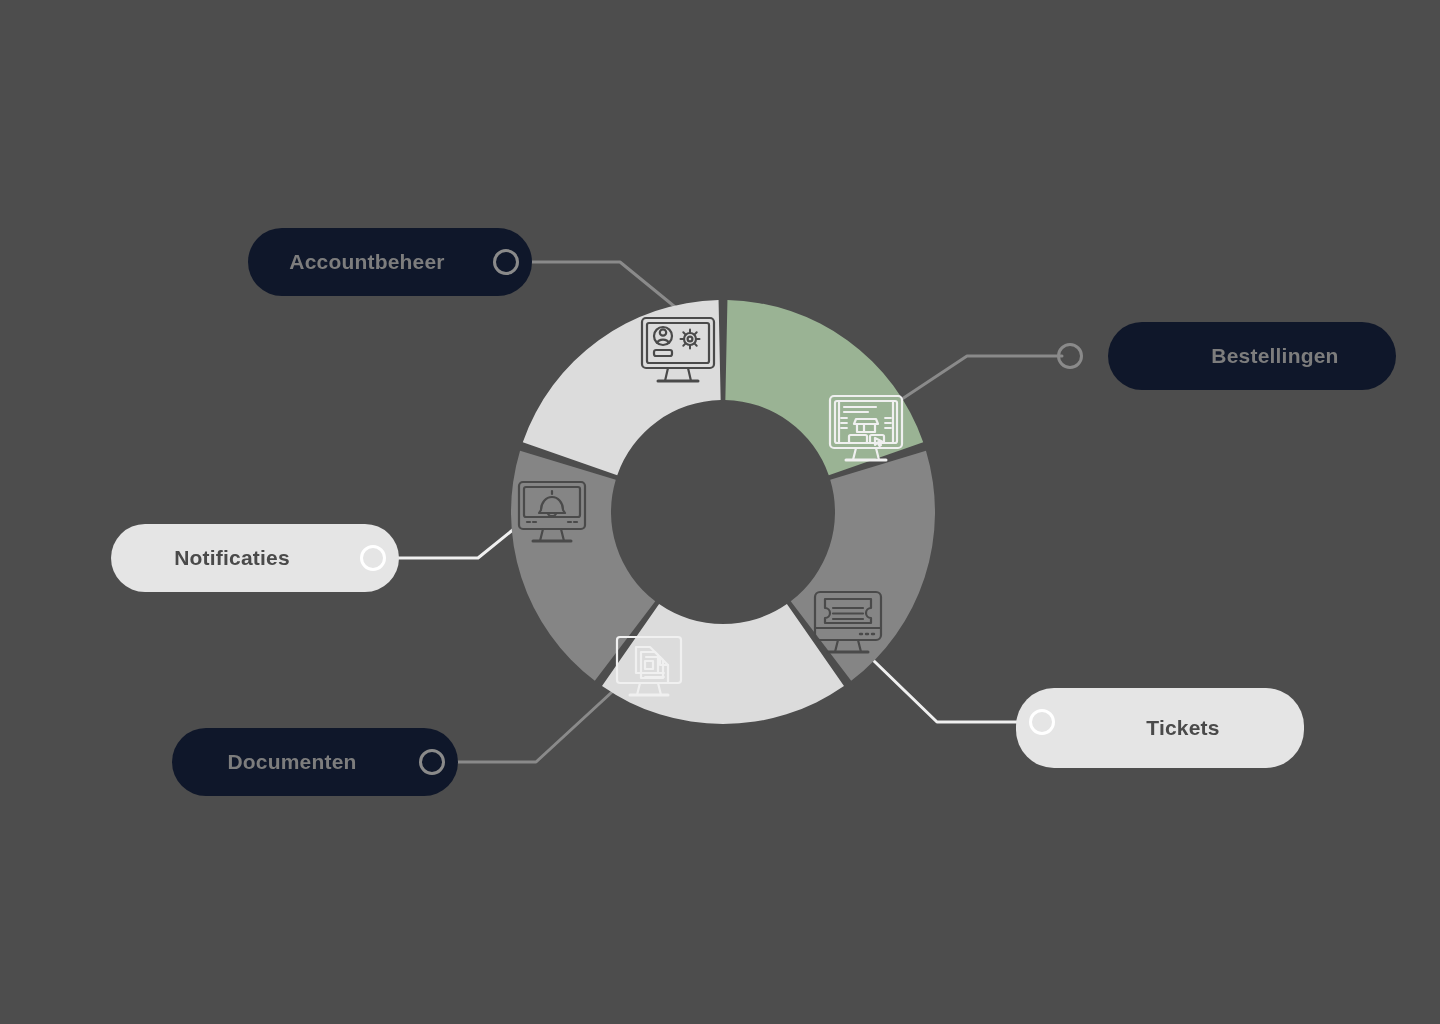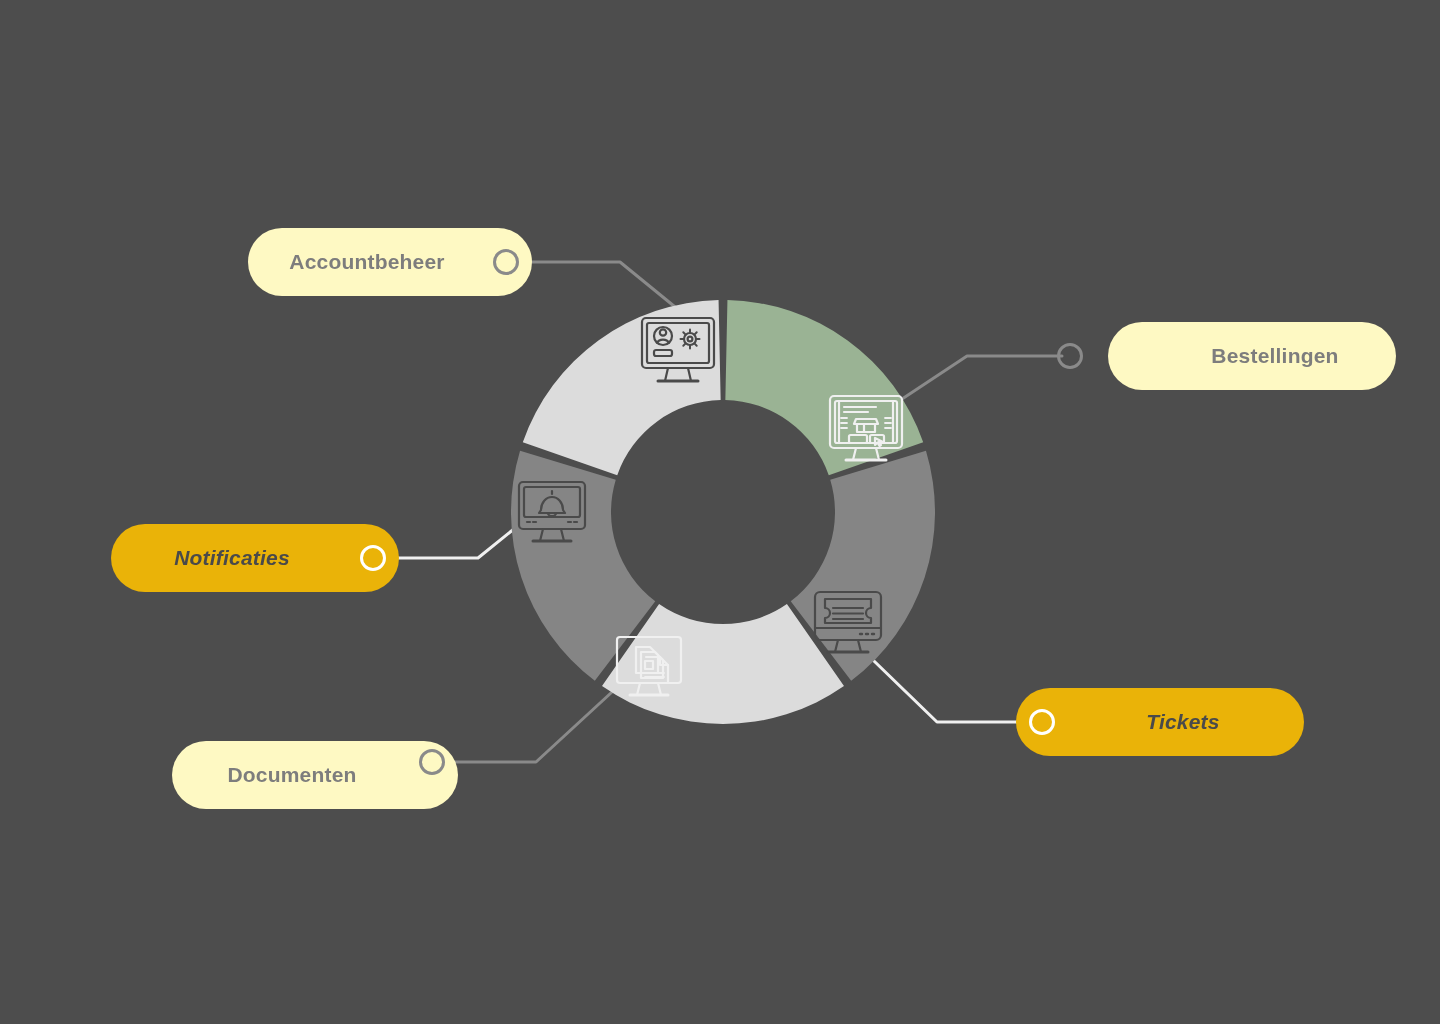--- a/index.html
+++ b/index.html
@@ -35,23 +35,23 @@
     border-radius: 38px;
     box-sizing: border-box;
     user-select: none;
   }
   .pill-label {
     font-size: 21px;
     font-weight: bold;
     letter-spacing: 0.2px;
     white-space: nowrap;
   }
-  .pill.grey { background: #fef9c3; }
+  .pill.grey { background: #0f172a; }
   .pill.grey .pill-label { color: #7d7d7d; }
-  .pill.green { background: #eab308; font-style: italic; }
+  .pill.green { background: #e5e5e5; }
   .pill.green .pill-label { color: #4a4a4a; }
 
   
   .node-ring {
     position: absolute;
     width: 26px;
     height: 26px;
     border-radius: 50%;
     box-sizing: border-box;
     background: transparent;
@@ -196,23 +196,23 @@
       </div>
       <div class="node-ring grey" style="left: 493px; top: 249px;"></div>
       <div class="pill grey" style="left: 1108px; top: 322px; width: 288px; height: 68px; padding-left: 46px;">
         <span class="pill-label">Bestellingen</span>
       </div>
       <div class="node-ring grey" style="left: 1057px; top: 343px;"></div>
       <div class="pill green" style="left: 111px; top: 524px; width: 288px; height: 68px; padding-right: 46px;">
         <span class="pill-label">Notificaties</span>
       </div>
       <div class="node-ring green" style="left: 360px; top: 545px;"></div>
-      <div class="pill green" style="left: 1016px; top: 688px; width: 288px; height: 68px; padding-left: 46px; text-align: center;">
+      <div class="pill green" style="left: 1016px; top: 688px; width: 288px; height: 80px; padding-left: 46px; text-align: center;">
         <span class="pill-label">Tickets</span>
       </div>
       <div class="node-ring green" style="left: 1029px; top: 709px;"></div>
-      <div class="pill grey" style="left: 172px; top: 728px; width: 286px; height: 68px; padding-right: 46px; margin-top: 13px;">
+      <div class="pill grey" style="left: 172px; top: 728px; width: 286px; height: 68px; padding-right: 46px;">
         <span class="pill-label">Documenten</span>
       </div>
       <div class="node-ring grey" style="left: 419px; top: 749px;"></div>
     </div>
 
 </div>
 
 </body></html>

